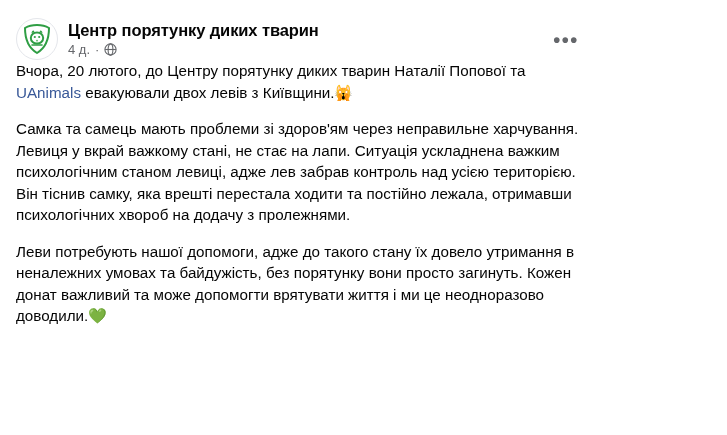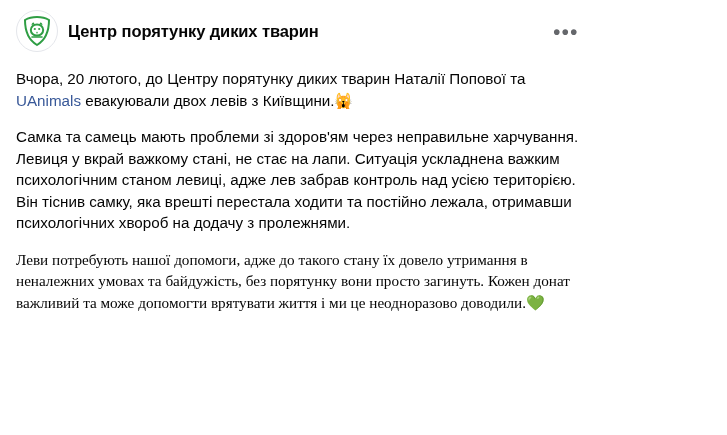--- a/index.html
+++ b/index.html
@@ -11,21 +11,21 @@
     height: 435px;
     background: #ffffff;
     font-family: "Liberation Sans", sans-serif;
     color: #050505;
     overflow: hidden;
   }
   .post {
     width: 598px;
     height: 435px;
     box-sizing: border-box;
-    padding: 10px 16px 0 16px;
+    padding: 18px 16px 0 16px;
     background: #ffffff;
     position: relative;
   }
   .post-header {
     display: flex;
     align-items: flex-start;
     gap: 10px;
     position: relative;
   }
   .avatar {
@@ -92,31 +92,29 @@
     color: #65676b;
   }
   .menu-button .dots {
     font-size: 20px;
     font-weight: bold;
     letter-spacing: 1.5px;
     line-height: 10px;
     color: #65676b;
   }
   .post-body {
-    margin-top: 16px;
     font-size: 15.2px;
     line-height: 21.5px;
     color: #050505;
   }
   .post-body p {
     margin: 0 0 15px 0;
   }
   .post-body p:last-child {
     margin-bottom: 0;
-    font-family: Liberation Serif, serif;
   }
   .mention {
     color: #385898;
     text-decoration: none;
     cursor: pointer;
   }
   .emoji {
     font-size: 15px;
   }
 </style>
@@ -135,20 +133,31 @@
         <ellipse cx="18" cy="17" rx="6.2" ry="5.6" fill="none" stroke="#2f9e44" stroke-width="2"></ellipse>
         <circle cx="15.8" cy="16" r="1.1" fill="#2f9e44"></circle>
         <circle cx="20.2" cy="16" r="1.1" fill="#2f9e44"></circle>
         <path d="M18 18.6 L16.8 20.2 L19.2 20.2 Z" fill="#2f9e44"></path>
         <path d="M13 24 L23 24" stroke="#2f9e44" stroke-width="1.6" stroke-linecap="round"></path>
       </svg>
     </div>
 
     <div class="header-text">
       <div class="page-name">Центр порятунку диких тварин</div>
+      <div class="meta-row">
+        <span>4 д.</span>
+        <span class="meta-dot">·</span>
+        <span class="globe-icon">
+          <svg width="13" height="13" viewBox="0 0 13 13">
+            <circle cx="6.5" cy="6.5" r="5.6" fill="none" stroke="#65676b" stroke-width="1.1"></circle>
+            <ellipse cx="6.5" cy="6.5" rx="2.4" ry="5.6" fill="none" stroke="#65676b" stroke-width="1.1"></ellipse>
+            <path d="M1.1 6.5 L11.9 6.5" stroke="#65676b" stroke-width="1.1"></path>
+          </svg>
+        </span>
+      </div>
     </div>
 
     <div class="menu-button">
       <span class="dots">•••</span>
     </div>
   </div>
 
   <div class="post-body">
     <p>
       <span>Вчора, 20 лютого, до Центру порятунку диких тварин Наталії Попової та </span><a class="mention" href="#">UAnimals</a><span> евакуювали двох левів з Київщини.</span><span class="emoji">🙀</span>

